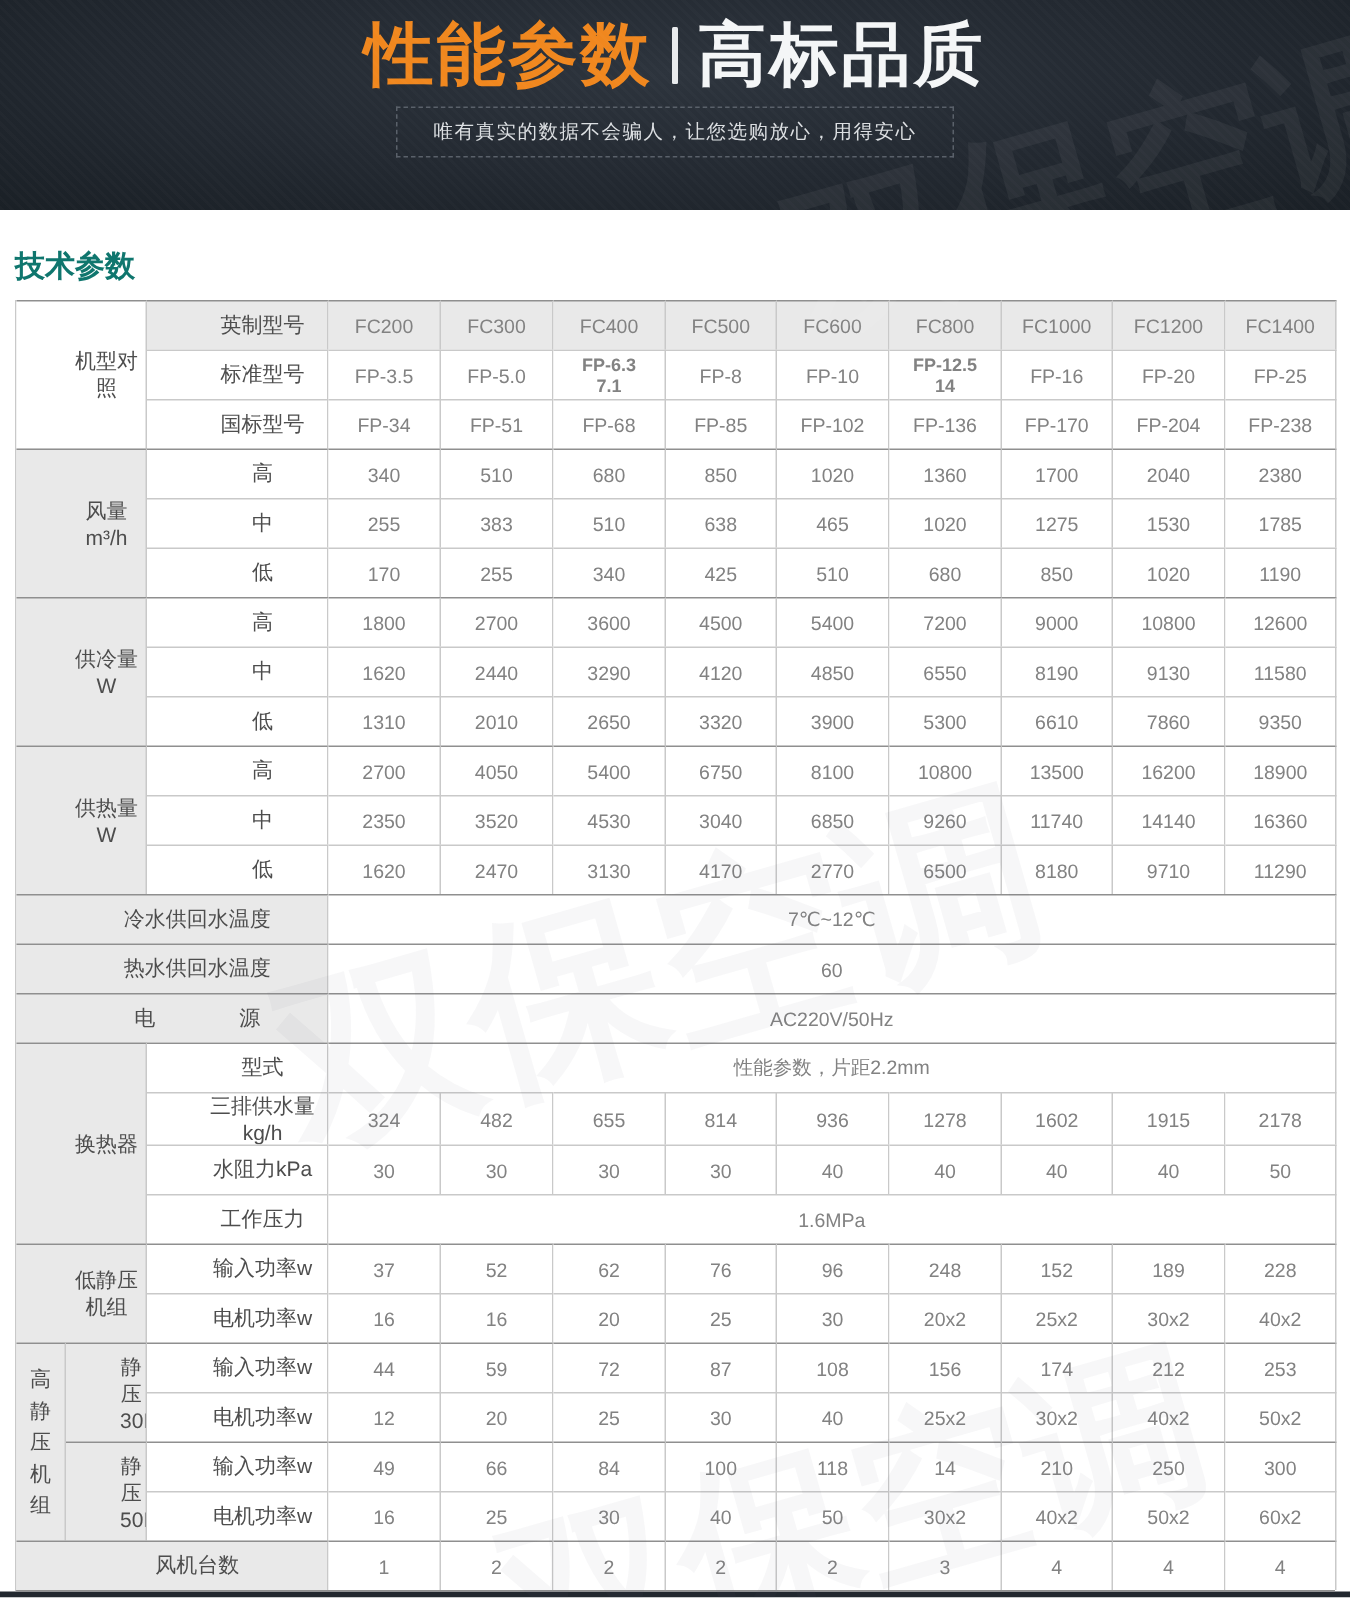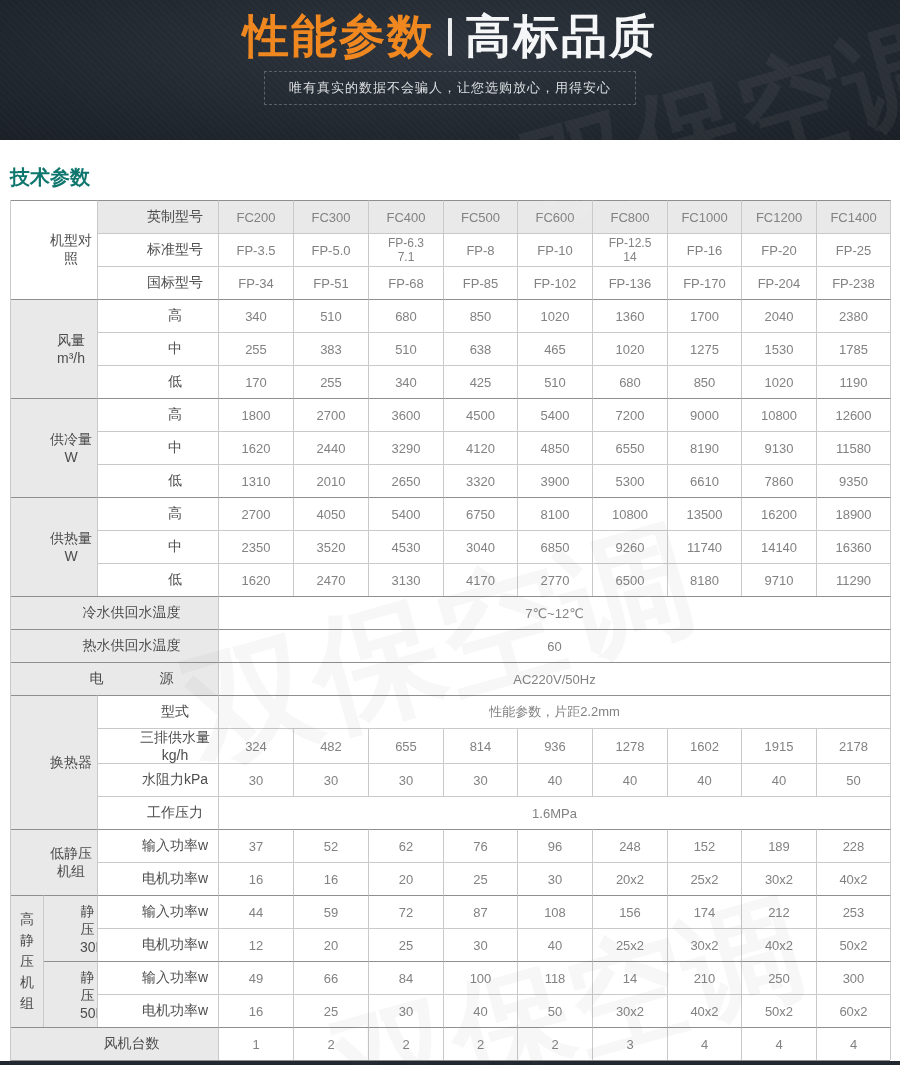--- a/index.html
+++ b/index.html
@@ -42,21 +42,21 @@
   table { border-collapse: separate; border-spacing: 0; table-layout: fixed; width: 880px; }
   td {
     border-right: 1px solid #c9c9c9; border-top: 1px solid #c9c9c9;
     height: 33px; text-align: center; vertical-align: middle;
     font-size: 13px; color: #828282; padding: 0 2px; background: #fff;
     overflow: hidden;
   }
   tr.sep td { border-top-color: #8f8f8f; }
   td.lbl  { font-size: 14px; color: #4d4d4d; padding-left: 36px; }
   td.gray { background: #e9e9e9; }
-  td.stack { font-size: 12px; line-height: 1.2; }
+  td.stack { font-size: 12px; line-height: 1.2; font-weight: bold; }
   td.vert  { line-height: 1.5; font-size: 14px; padding: 0; }
   
   .bottom-bar { position: absolute; left: 0; bottom: 0; width: 100%; height: 4px; background: #22282f; }
 </style>
 </head>
 <body>
 
 <div class="banner">
   <div class="banner-title">
     <span class="t-orange">性能参数</span><span class="t-bar"></span><span class="t-white">高标品质</span>

